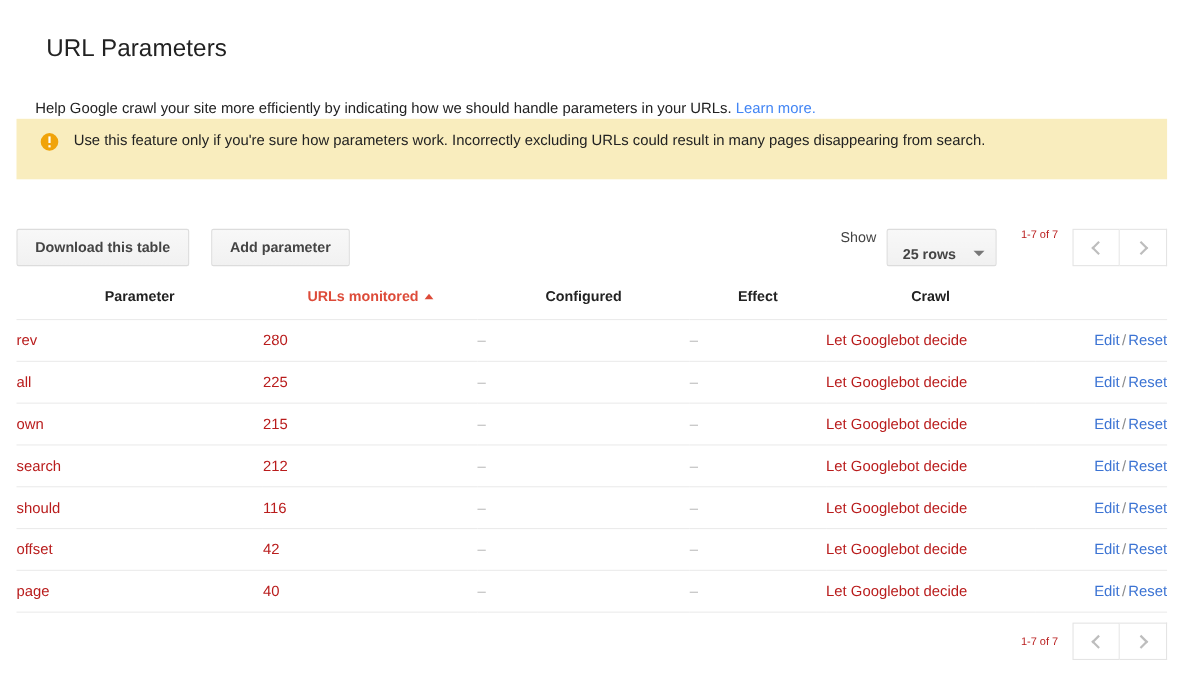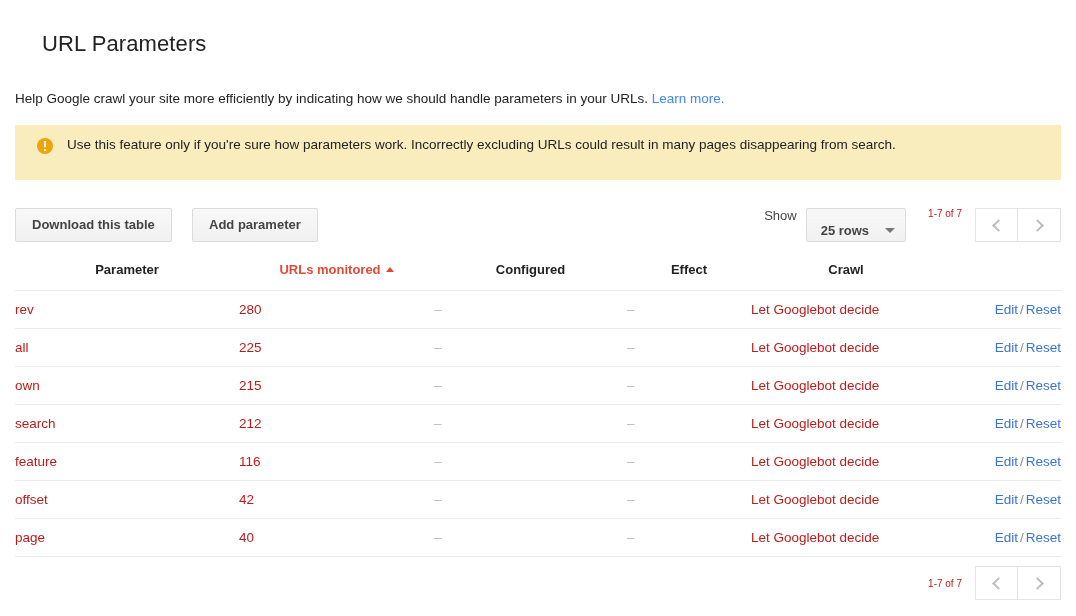--- a/index.html
+++ b/index.html
@@ -21,35 +21,35 @@
     font-size: 22px;
     font-weight: 400;
     color: #222;
     letter-spacing: 0.1px;
     margin-left: 27px;
   }
 
   
   .intro {
     position: absolute;
-    left: 15px; top: 90px;
+    left: 32px; top: 90px;
     font-size: 13.5px;
     color: #222;
     line-height: 18px;
     white-space: nowrap;
   }
   .intro a {
     color: #4285f4;
     text-decoration: none;
   }
 
   
   .banner {
     position: absolute;
-    left: 15px; top: 125px;
+    left: 15px; top: 108px;
     width: 1046px;
     min-height: 55px;
     background: #f9edbe;
     display: flex;
     align-items: flex-start;
     padding: 9px 12px 10px 12px;
   }
   .banner-icon {
     flex: 0 0 auto;
     width: 16px; height: 16px;
@@ -326,21 +326,21 @@
         </tr>
         <tr>
           <td>search</td>
           <td>212</td>
           <td class="dash">–</td>
           <td class="dash">–</td>
           <td>Let Googlebot decide</td>
           <td class="actions"><a href="#">Edit</a><span class="sep">/</span><a href="#">Reset</a></td>
         </tr>
         <tr>
-          <td>feature</td>
+          <td>should</td>
           <td>116</td>
           <td class="dash">–</td>
           <td class="dash">–</td>
           <td>Let Googlebot decide</td>
           <td class="actions"><a href="#">Edit</a><span class="sep">/</span><a href="#">Reset</a></td>
         </tr>
         <tr>
           <td>offset</td>
           <td>42</td>
           <td class="dash">–</td>

